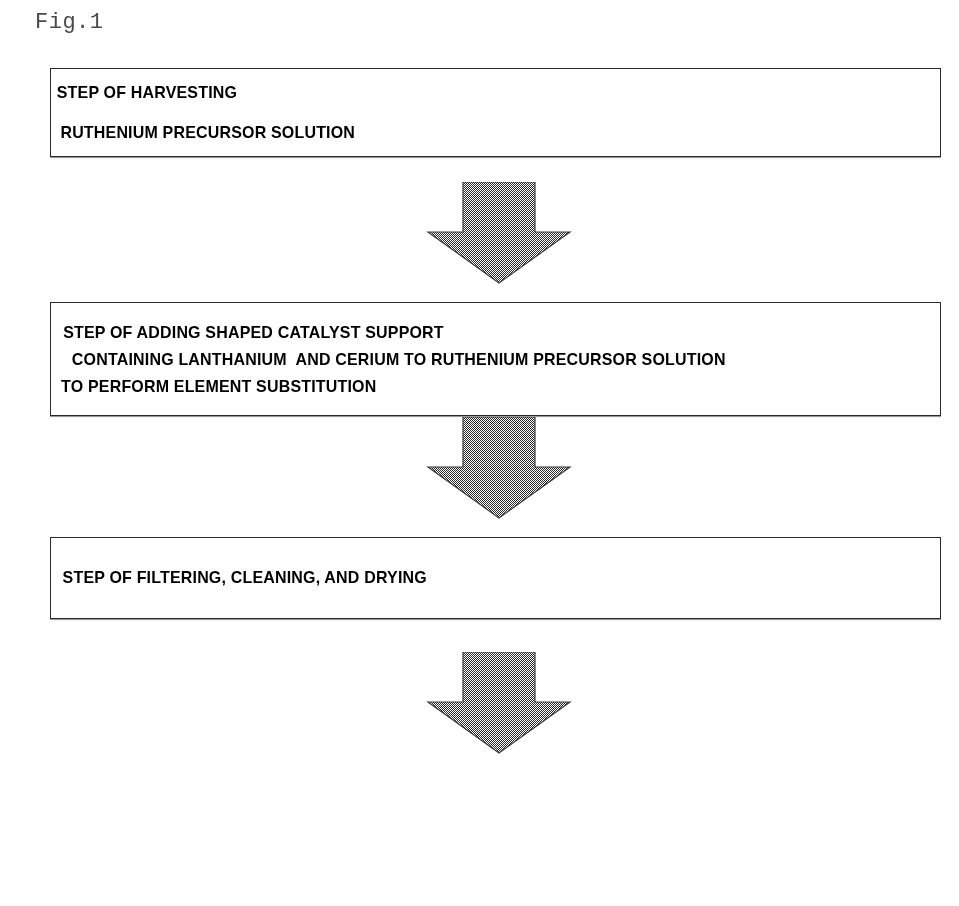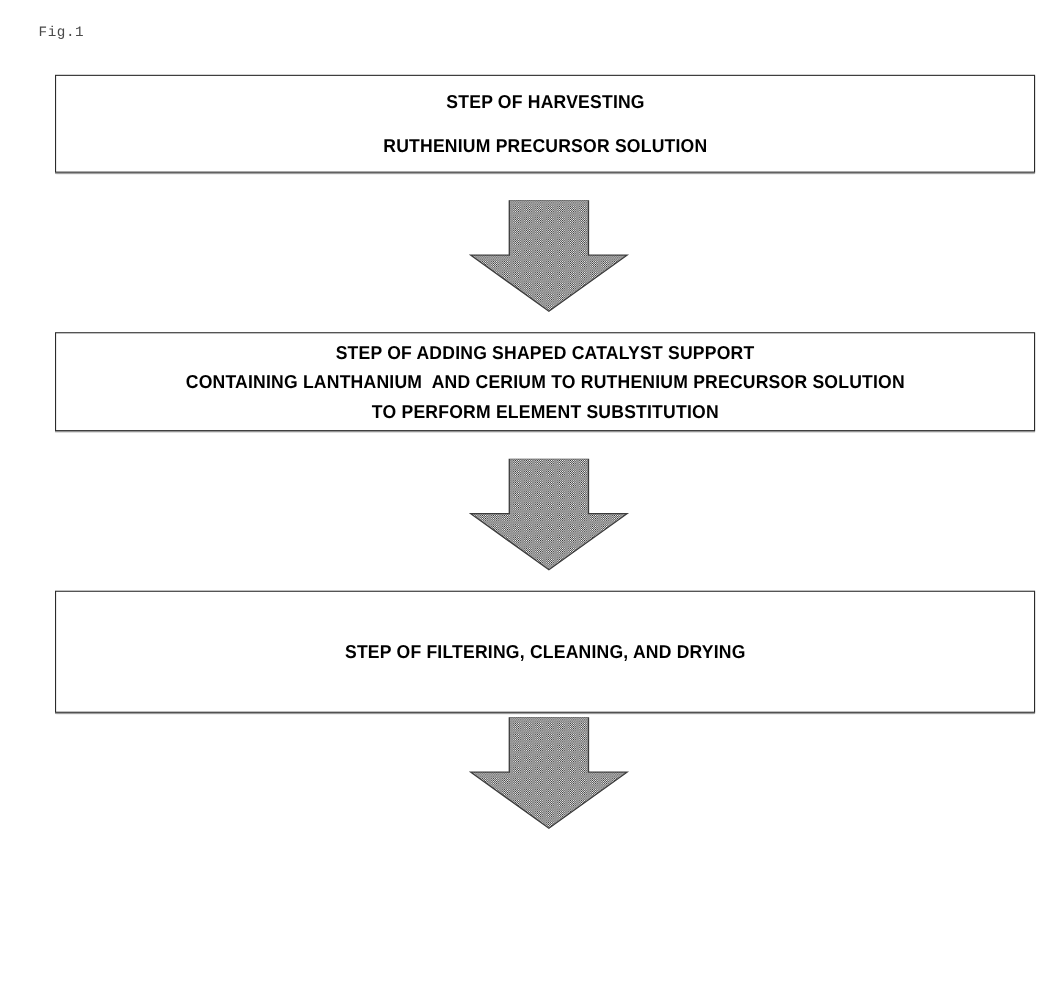--- a/index.html
+++ b/index.html
@@ -16,25 +16,24 @@
     font-family: "Liberation Sans", sans-serif;
     -webkit-font-smoothing: antialiased;
   }
 
   
   #fig-label {
     position: absolute;
     left: 35px;
     top: 10px;
     font-family: "Liberation Mono", "DejaVu Sans Mono", monospace;
-    font-size: 13px;
+    font-size: 22px;
     letter-spacing: 0.5px;
     color: #4a4a4a;
     white-space: pre;
-    margin-top: 12px;
   }
 
   
   #flow {
     position: absolute;
     left: 0;
     top: 0;
     width: 959px;
     height: 906px;
   }
@@ -43,41 +42,41 @@
   .step-box {
     position: absolute;
     left: 50px;
     width: 891px;
     box-sizing: border-box;
     background: #ffffff;
     border: 1px solid #2b2b2b;
     box-shadow: 0 1px 0 0 #9a9a9a, 0 2px 1px -1px rgba(90,90,90,0.45);
     display: flex;
     flex-direction: column;
-    align-items: center;
+    align-items: flex-start;
     justify-content: center;
   }
   .step-box .line {
     font-family: "Liberation Sans", sans-serif;
     font-weight: bold;
     font-size: 17px;
     line-height: 26px;
     letter-spacing: 0.2px;
     color: #000000;
     text-align: center;
     white-space: pre;
     transform: scaleX(0.94);
     transform-origin: center;
   }
 
   #box-1 { top: 68px;  height: 89px; }
   #box-1 .line { line-height: 40px; }
-  #box-2 { top: 302px; height: 90px; }
+  #box-2 { top: 302px; height: 114px; }
   #box-2 .line { line-height: 27px; }
-  #box-3 { top: 537px; height: 111px; }
+  #box-3 { top: 537px; height: 82px; }
   #box-4 { top: 772px; height: 90px; }
 
   
   .arrow {
     position: absolute;
     left: 425px;
     width: 148px;
     height: 102px;
   }
   #arrow-1 { top: 182px; }

